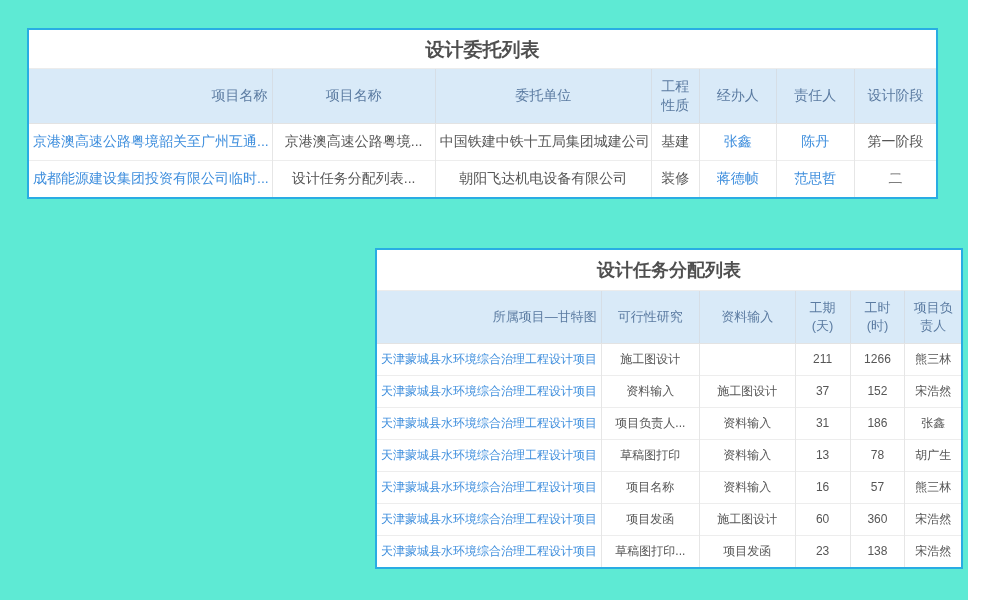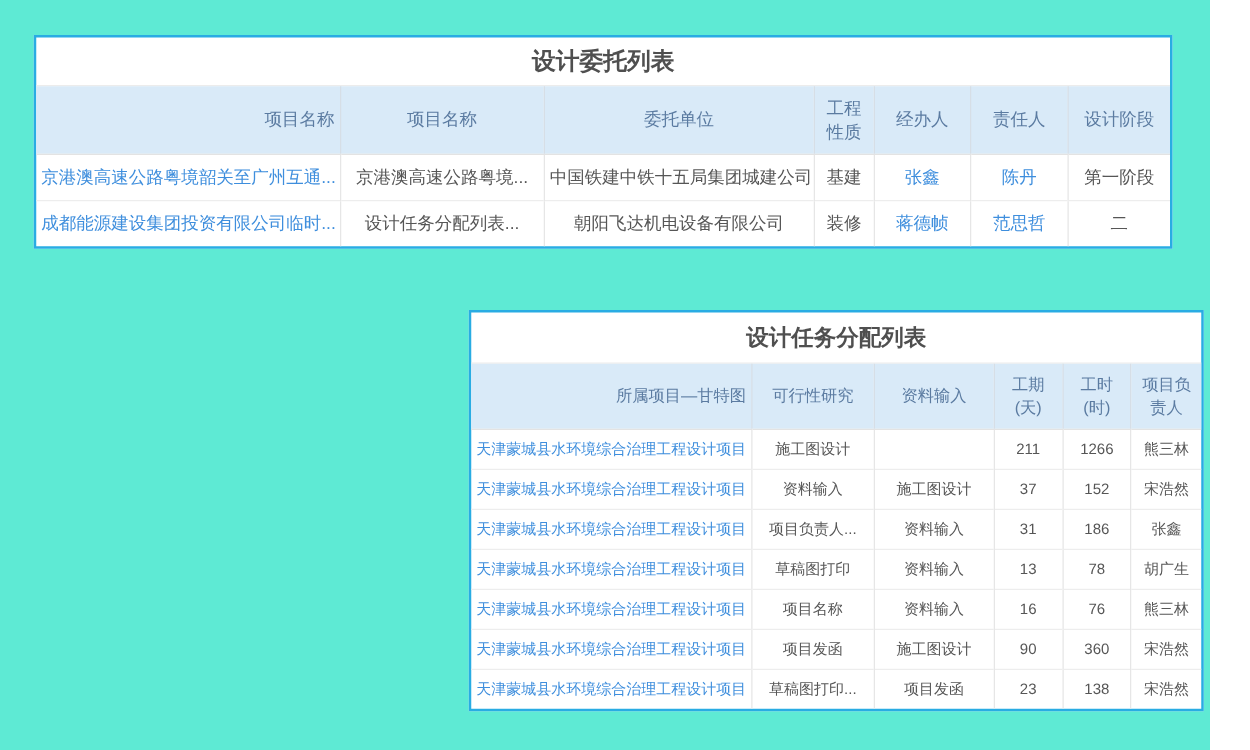--- a/index.html
+++ b/index.html
@@ -138,28 +138,28 @@
             <td>资料输入</td>
             <td>13</td>
             <td>78</td>
             <td>胡广生</td>
           </tr>
           <tr>
             <td class="link">天津蒙城县水环境综合治理工程设计项目</td>
             <td>项目名称</td>
             <td>资料输入</td>
             <td>16</td>
-            <td>76</td>
+            <td>57</td>
             <td>熊三林</td>
           </tr>
           <tr>
             <td class="link">天津蒙城县水环境综合治理工程设计项目</td>
             <td>项目发函</td>
             <td>施工图设计</td>
-            <td>90</td>
+            <td>60</td>
             <td>360</td>
             <td>宋浩然</td>
           </tr>
           <tr>
             <td class="link">天津蒙城县水环境综合治理工程设计项目</td>
             <td>草稿图打印...</td>
             <td>项目发函</td>
             <td>23</td>
             <td>138</td>
             <td>宋浩然</td>

